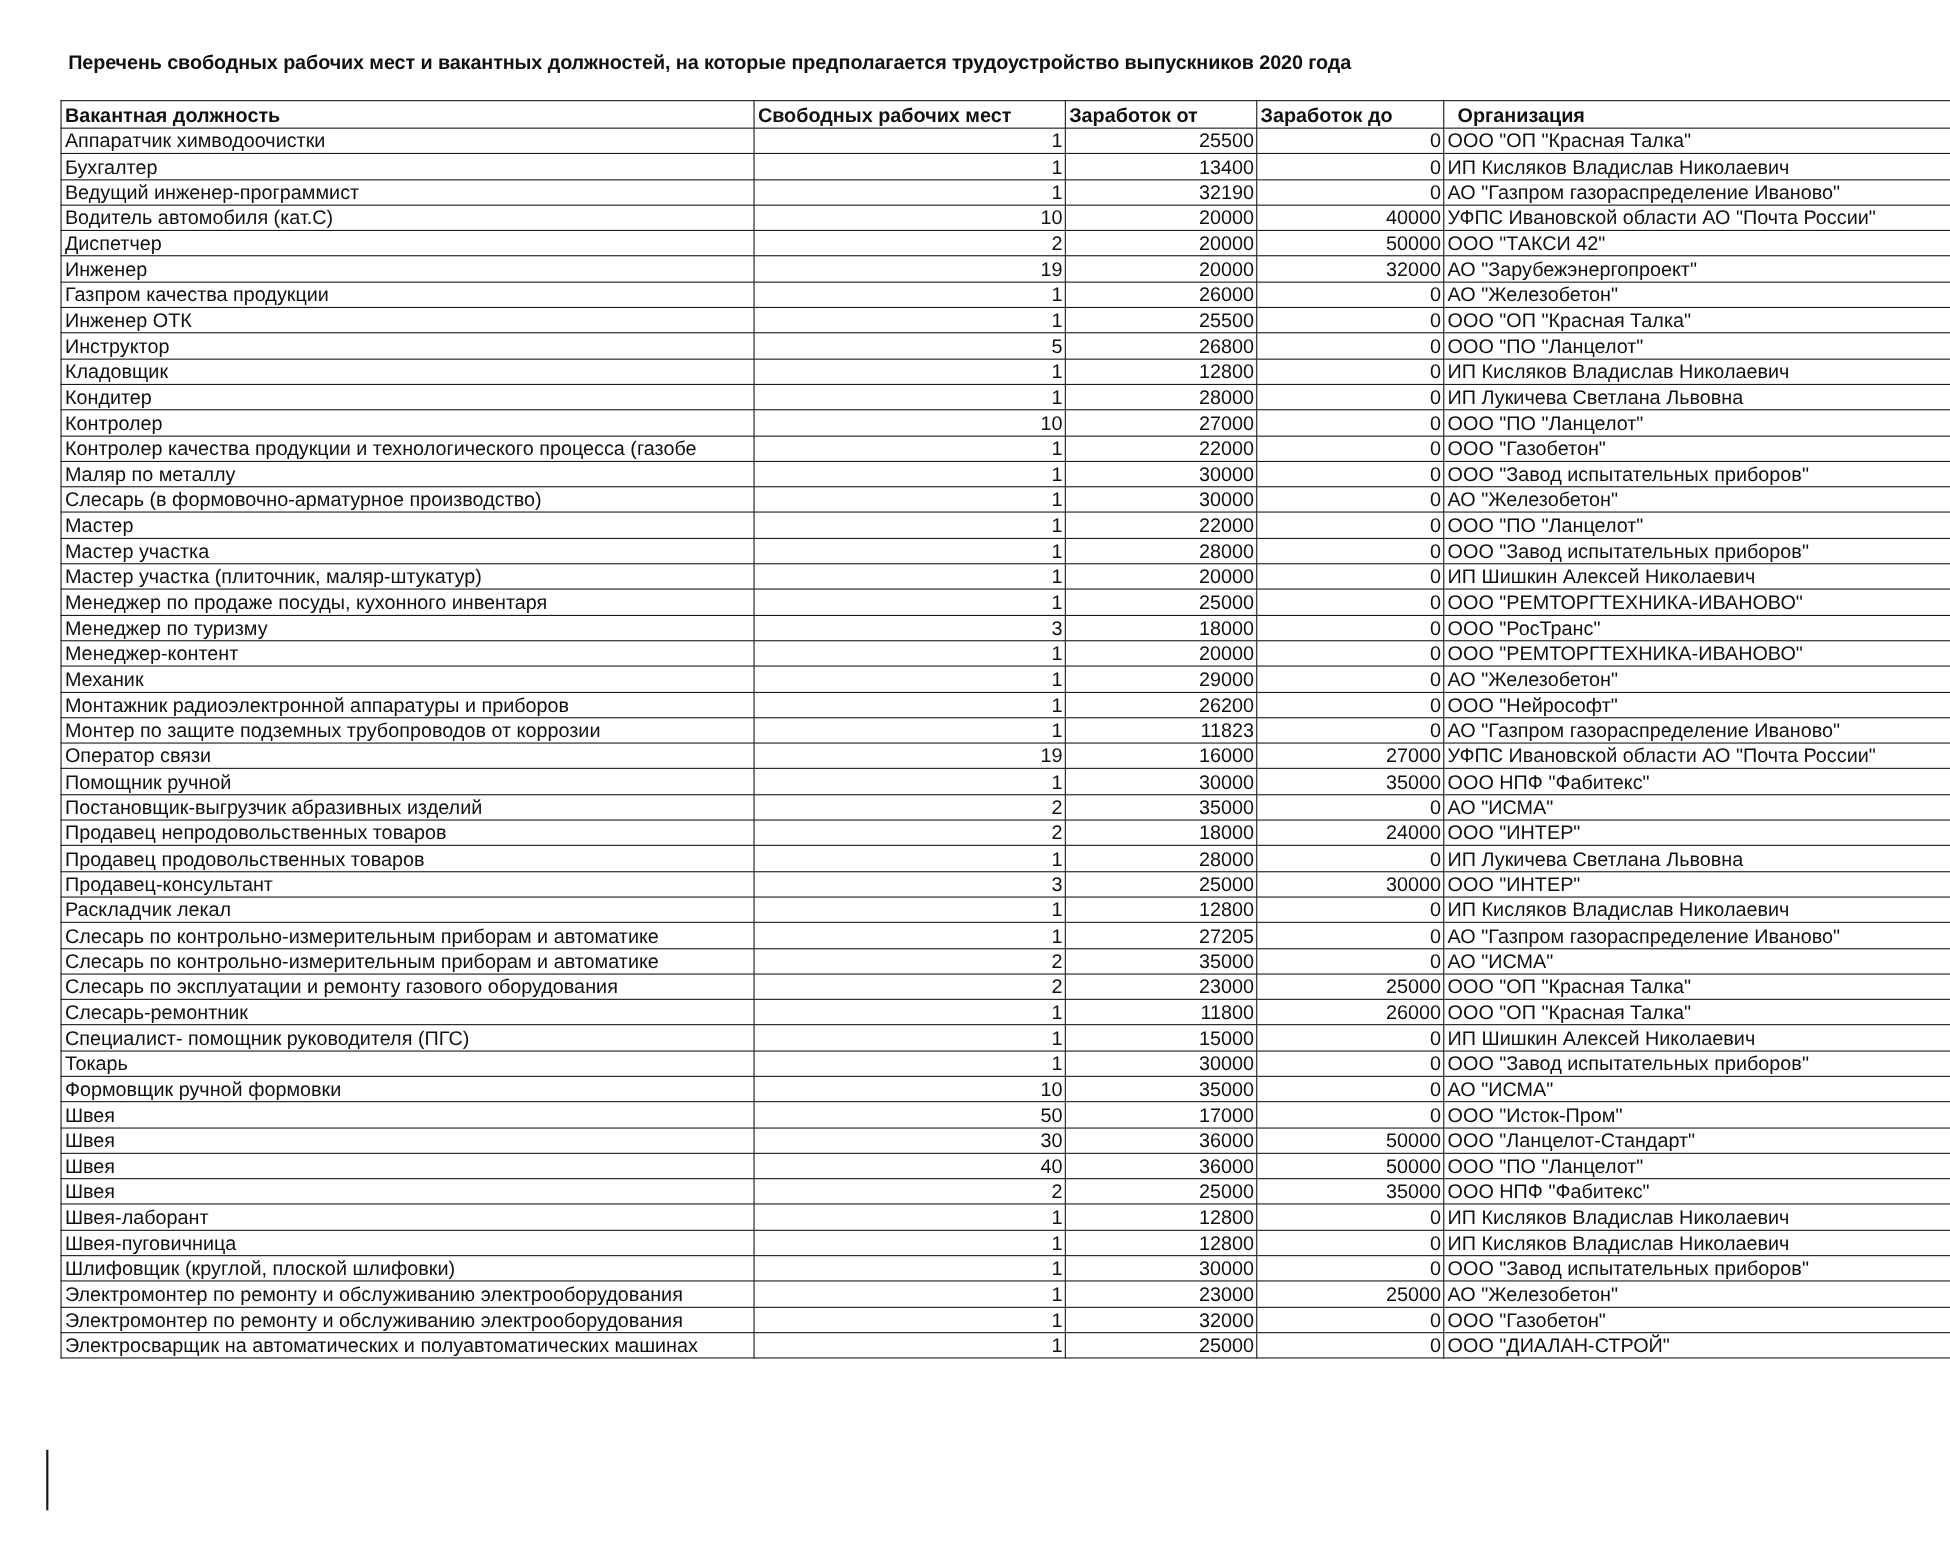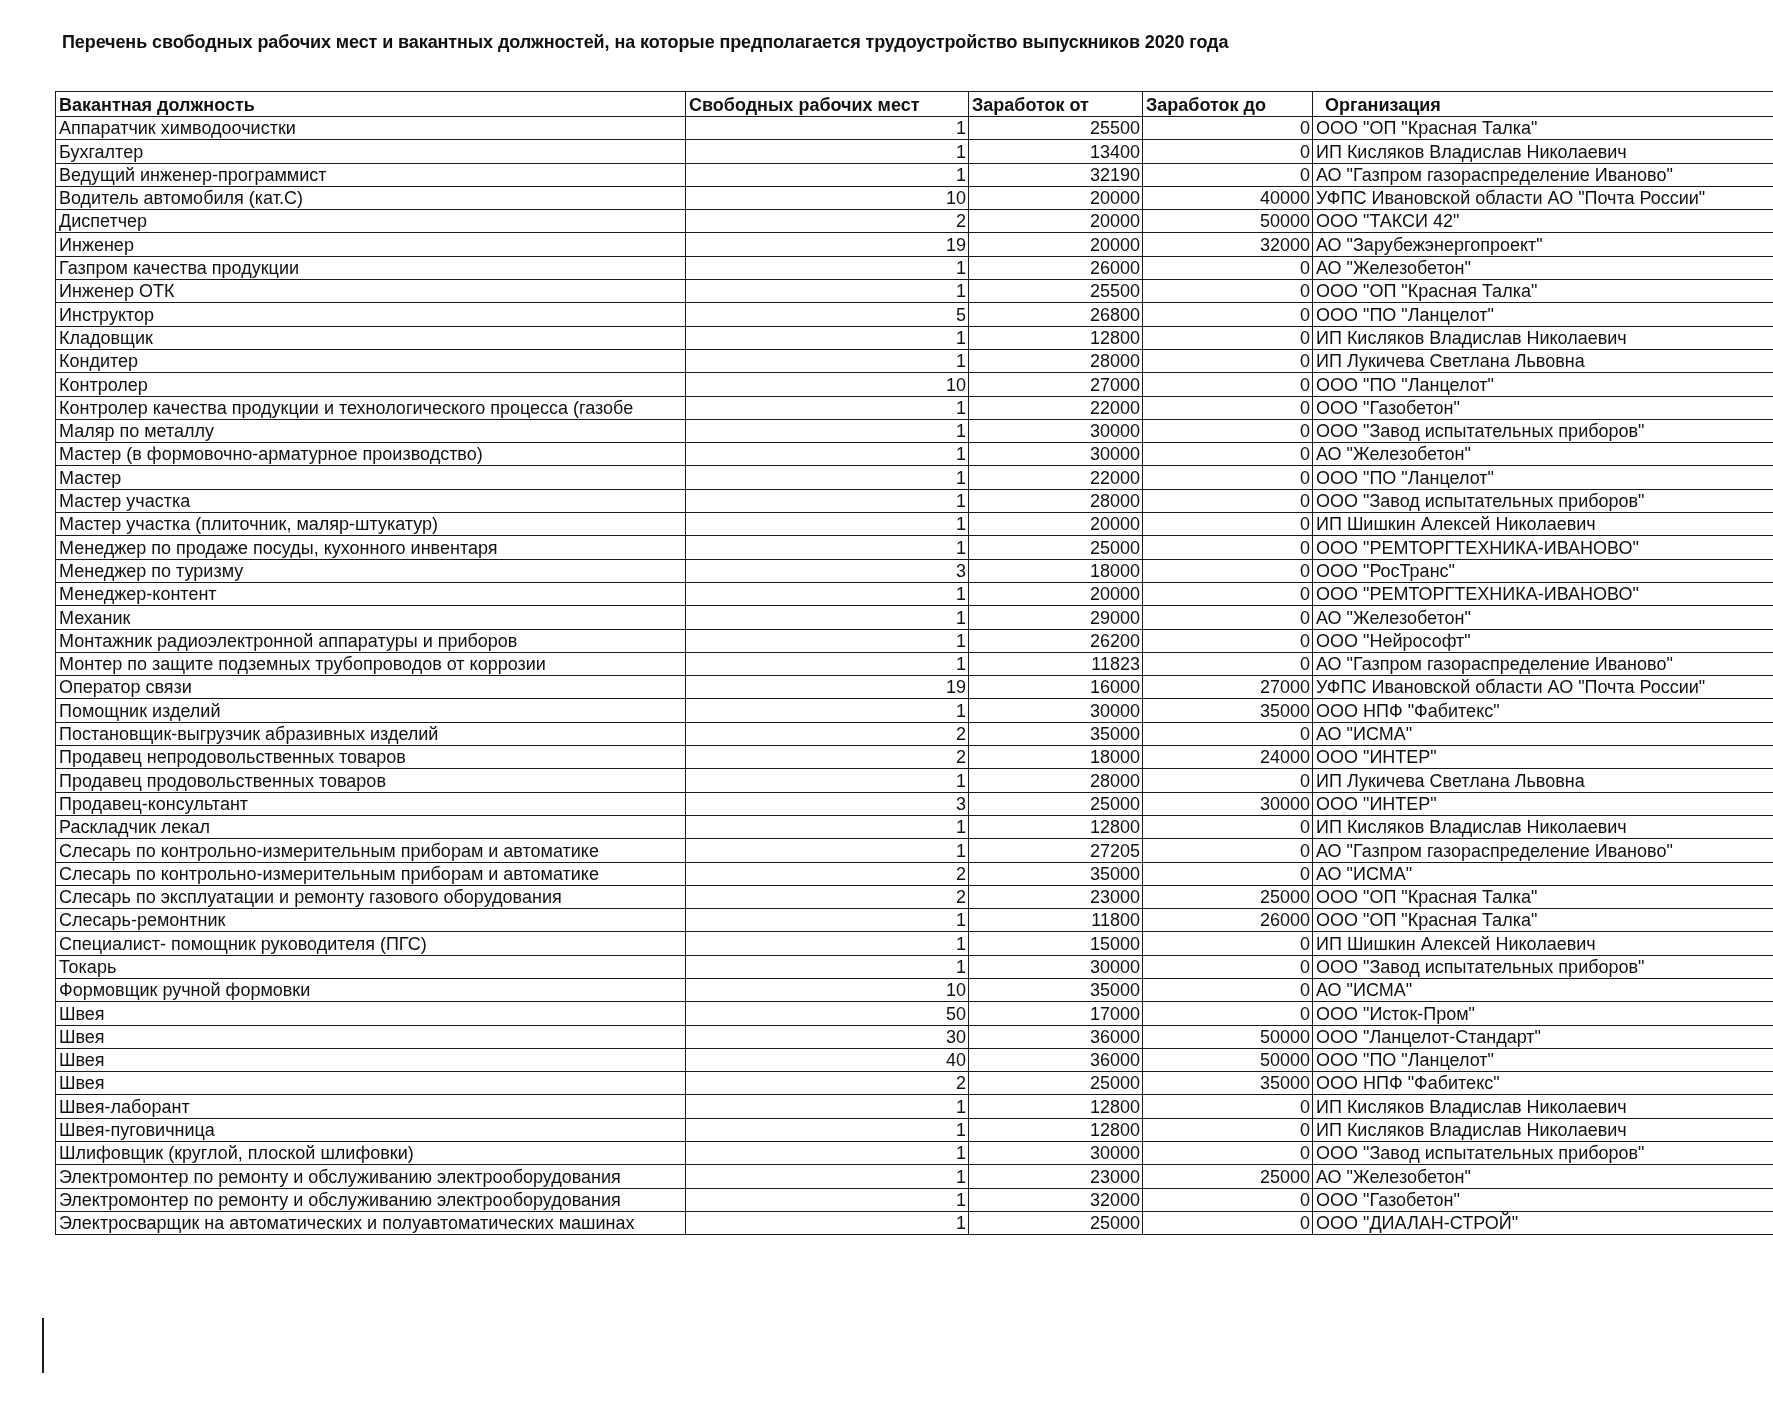--- a/index.html
+++ b/index.html
@@ -11,21 +11,21 @@
     width: 1773px;
     height: 1401px;
     position: relative;
     overflow: hidden;
     font-family: "Liberation Sans", sans-serif;
     color: #111111;
   }
   .doc-title {
     position: absolute;
     left: 62px;
-    top: 32px;
+    top: 47px;
     font-size: 18px;
     font-weight: bold;
     letter-spacing: -0.1px;
     white-space: nowrap;
   }
   .sheet {
     position: absolute;
     left: 55px;
     top: 91px;
     width: 1461px;
@@ -192,21 +192,21 @@
           <td class="org">ООО "Газобетон"</td>
         </tr>
         <tr>
           <td>Маляр по металлу</td>
           <td class="num">1</td>
           <td class="num">30000</td>
           <td class="num">0</td>
           <td class="org">ООО "Завод испытательных приборов"</td>
         </tr>
         <tr>
-          <td>Мастер (в формовочно-арматурное производство)</td>
+          <td>Слесарь (в формовочно-арматурное производство)</td>
           <td class="num">1</td>
           <td class="num">30000</td>
           <td class="num">0</td>
           <td class="org">АО "Железобетон"</td>
         </tr>
         <tr>
           <td>Мастер</td>
           <td class="num">1</td>
           <td class="num">22000</td>
           <td class="num">0</td>
@@ -269,21 +269,21 @@
           <td class="org">АО "Газпром газораспределение Иваново"</td>
         </tr>
         <tr>
           <td>Оператор связи</td>
           <td class="num">19</td>
           <td class="num">16000</td>
           <td class="num">27000</td>
           <td class="org">УФПС Ивановской области АО "Почта России"</td>
         </tr>
         <tr>
-          <td>Помощник изделий</td>
+          <td>Помощник ручной</td>
           <td class="num">1</td>
           <td class="num">30000</td>
           <td class="num">35000</td>
           <td class="org">ООО НПФ "Фабитекс"</td>
         </tr>
         <tr>
           <td>Постановщик-выгрузчик абразивных изделий</td>
           <td class="num">2</td>
           <td class="num">35000</td>
           <td class="num">0</td>

